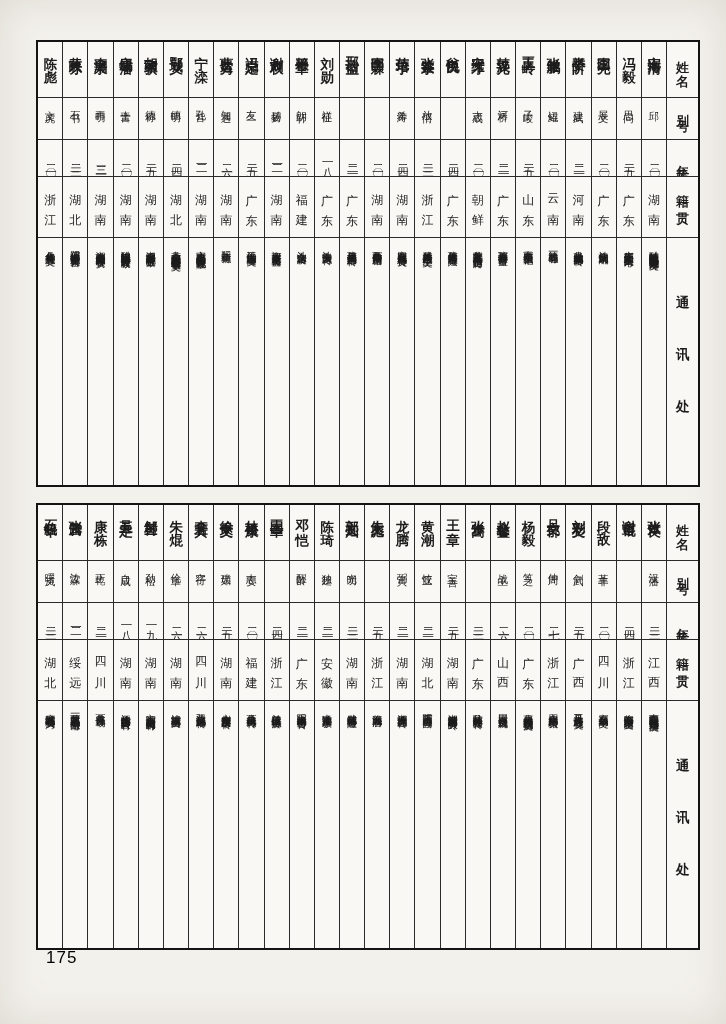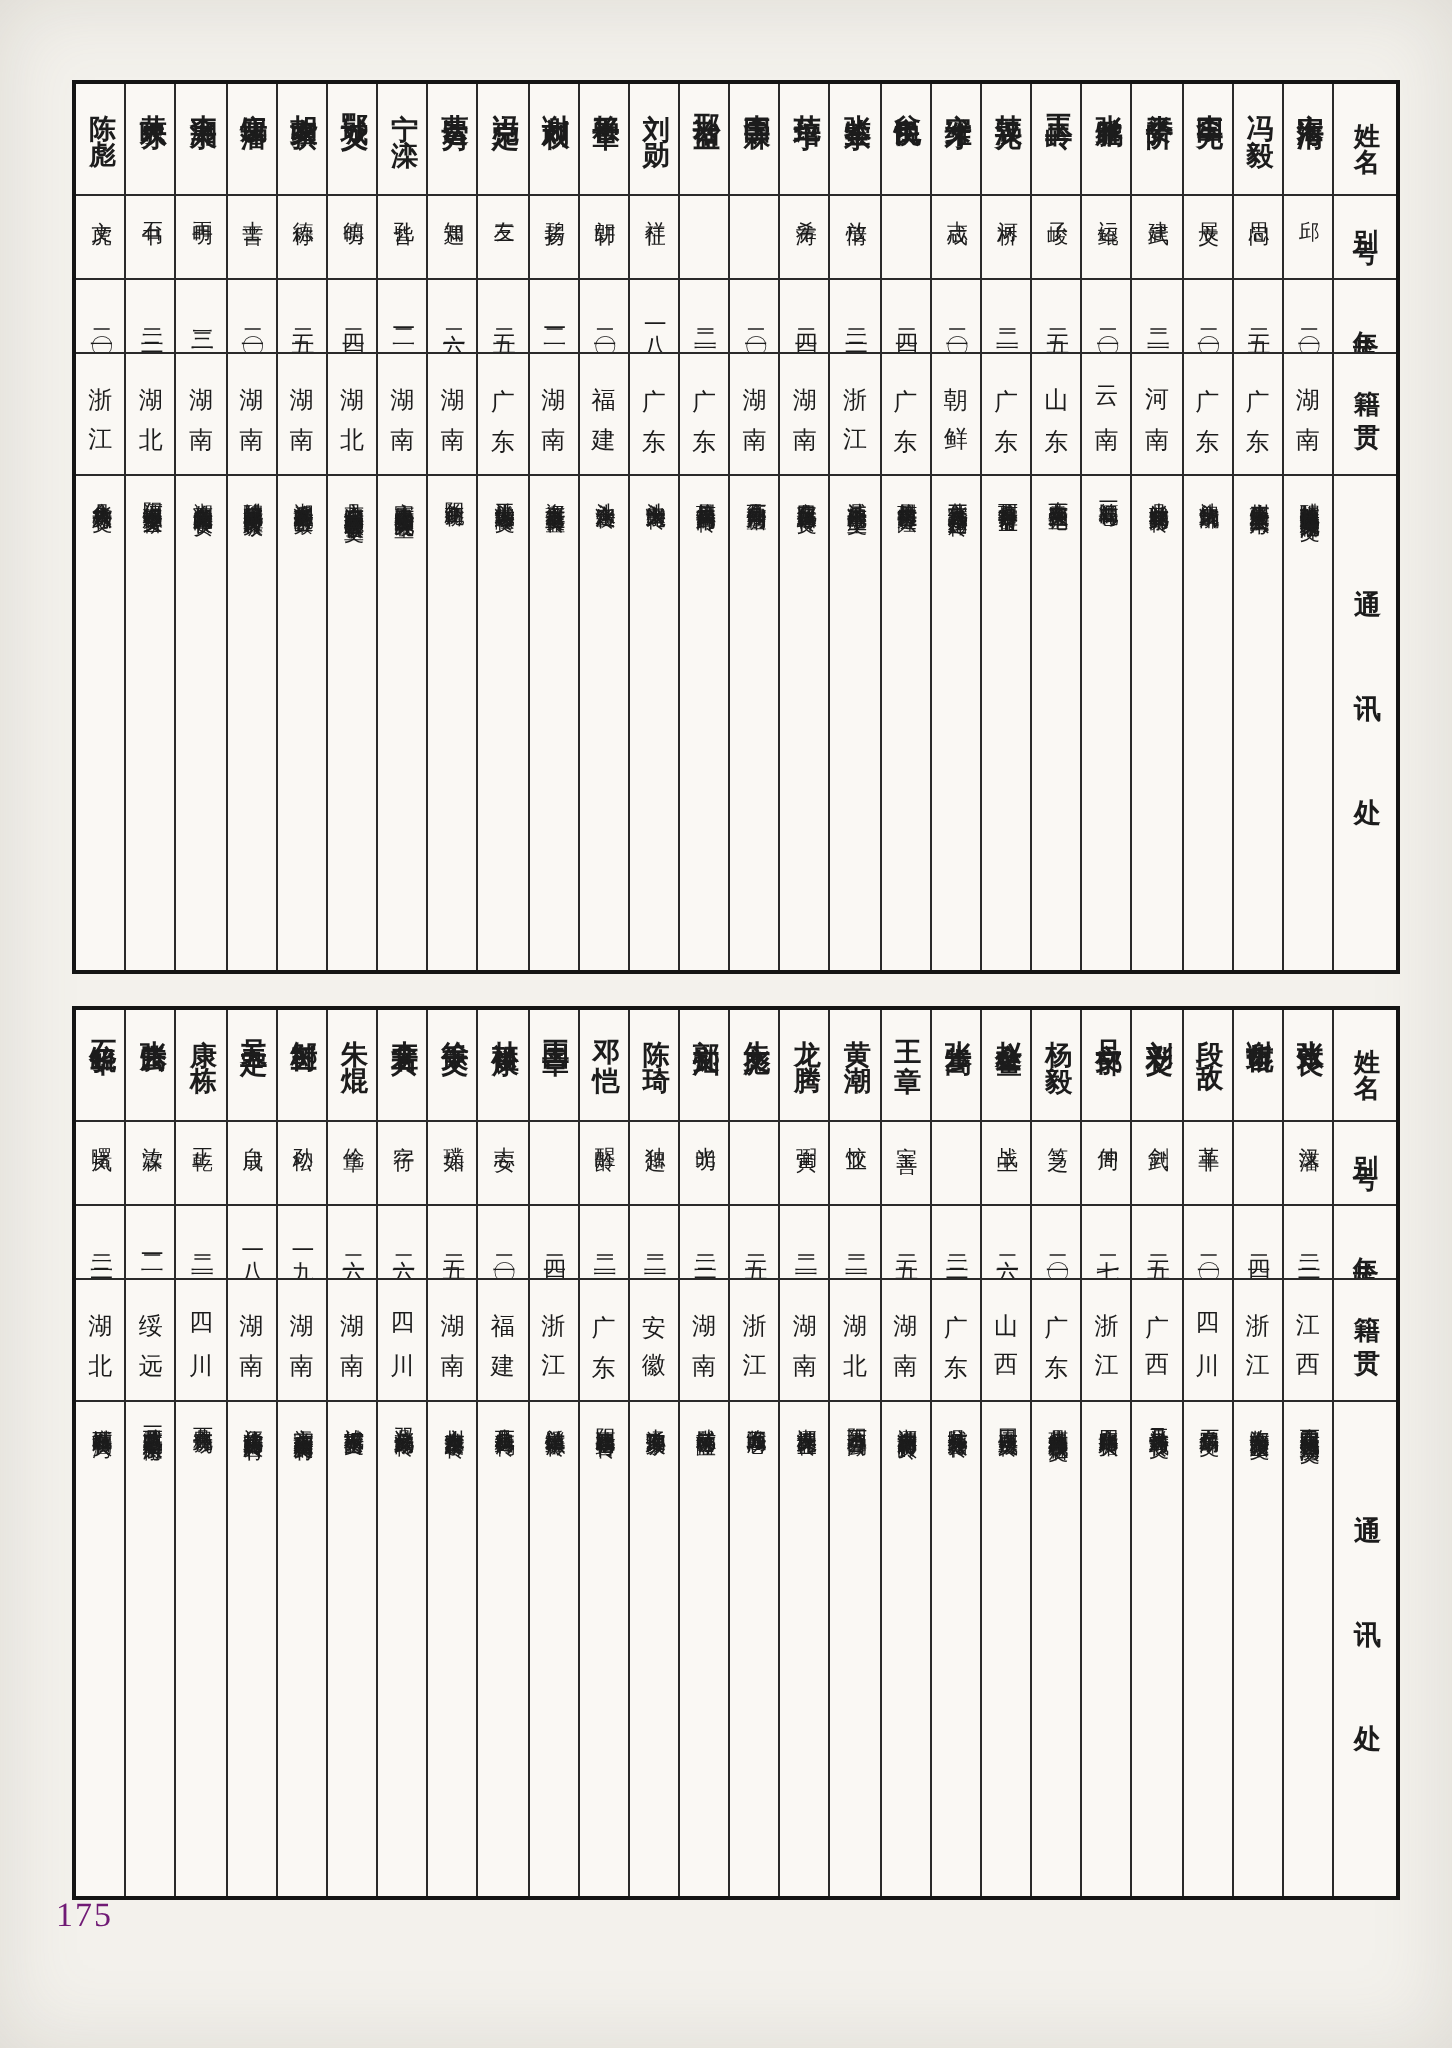--- a/index.html
+++ b/index.html
@@ -52,23 +52,23 @@
   
   .hdr-col .cell{background:var(--cellbg);}
   .hdr-col .vtext{font-weight:bold; font-size:13px;}
   .hdr-col .name .vtext{letter-spacing:13px; padding-top:9px;}
   .hdr-col .alias .vtext{font-size:12.5px; letter-spacing:6px; padding-top:6px; font-weight:bold;}
   .hdr-col .age .vtext{font-size:12.5px; letter-spacing:3px; font-weight:bold;}
   .hdr-col .native .vtext{font-size:13px; letter-spacing:17px; padding-top:8px;}
   .hdr-col .addr{align-items:center;}
   .hdr-col .addr .vtext{font-size:13.5px; letter-spacing:52px; height:auto; padding-top:0;}
   .page-number{
-    position:absolute; left:28px; top:948px;
-    font-size:17px; letter-spacing:1px; color:#701a75;
-    font-family:Liberation Serif, serif;
+    position:absolute; left:46px; top:948px;
+    font-size:17px; letter-spacing:1px; color:#000000;
+    font-family:Liberation Sans, sans-serif;
   }
 </style>
 </head>
 <body>
 
 <div class="page">
   <section class="dir-table" id="table-top">
   <div class="hdr-col">
     <div class="cell name">
           <span class="vtext">姓名</span>

